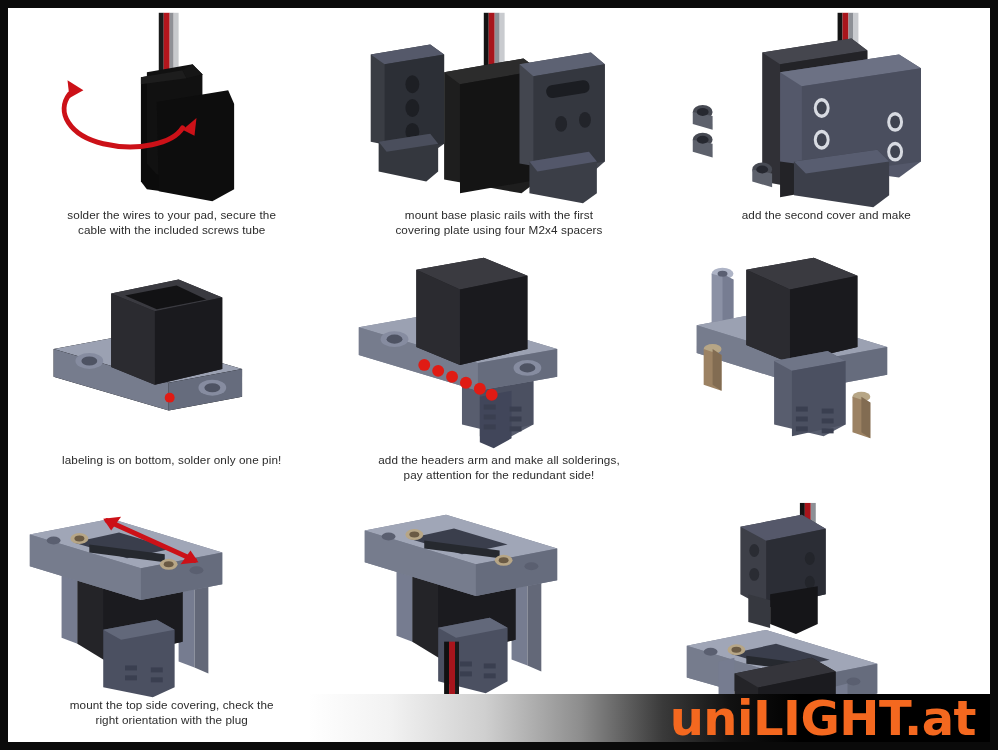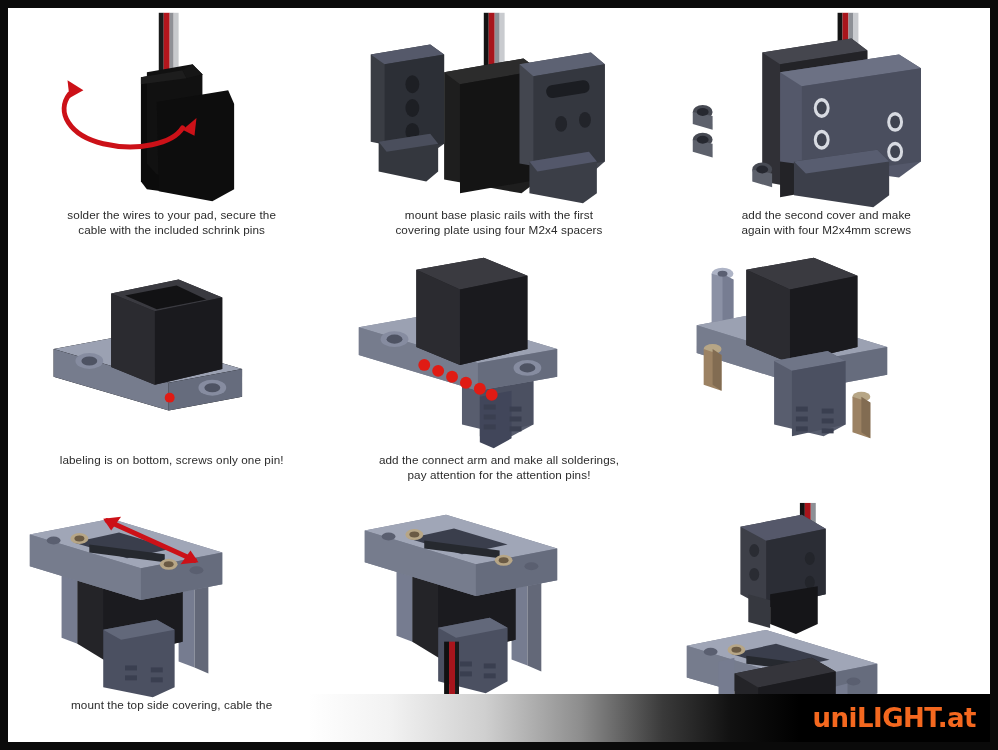--- a/index.html
+++ b/index.html
@@ -53,21 +53,21 @@
     height: 48px;
     background: linear-gradient(to right, #ffffff 0%, #f2f2f2 12%, #cfcfcf 26%, #8d8d8d 40%, #3a3a3a 52%, #111111 62%, #000000 72%, #000000 100%);
     display: flex;
     align-items: center;
     justify-content: flex-end;
     padding-right: 14px;
   }
   #logotext {
     font-family: "DejaVu Sans", sans-serif;
     font-weight: bold;
-    font-size: 26px;
+    font-size: 48px;
     color: #f4681f;
     letter-spacing: -0.5px;
     line-height: 1;
   }
   svg { display: block; width: 100%; height: 100%; }
 </style>
 </head>
 <body>
 
 <div id="frame">
@@ -91,21 +91,21 @@
             </g>
             <g>
               <path d="M62 82 C48 100, 62 124, 96 132 C130 140, 166 132, 176 116" fill="none" stroke="#cc1118" stroke-width="5" stroke-linecap="round"></path>
               <path d="M62 86 L60 68 L76 78 Z" fill="#cc1118"></path>
               <path d="M176 118 L190 106 L188 124 Z" fill="#cc1118"></path>
             </g>
           </svg>
         </div>
         <div class="caption">
           <span class="l">solder the wires to your pad, secure the</span>
-          <span class="l">cable with the included schrink pins</span>
+          <span class="l">cable with the included screws tube</span>
         </div>
       </div>
 
       <div class="cell">
         <div class="art">
           <svg viewBox="0 0 330 196" preserveAspectRatio="xMidYMid meet">
             <g>
               <rect x="150" y="0" width="5" height="136" fill="#131313"></rect>
               <rect x="155" y="0" width="6" height="136" fill="#a8151c"></rect>
               <rect x="161" y="0" width="5" height="136" fill="#8d9096"></rect>
@@ -188,21 +188,20 @@
               <g>
                 <ellipse cx="100" cy="158" rx="10" ry="7" fill="#474a53"></ellipse>
                 <path d="M90 158 L90 170 L110 176 L110 162 Z" fill="#5d616c"></path>
                 <ellipse cx="100" cy="158" rx="6" ry="4" fill="#262830"></ellipse>
               </g>
             </g>
           </svg>
         </div>
         <div class="caption">
           <span class="l">add the second cover and make</span>
-          <span class="l">again with four M2x4mm screws</span>
         </div>
       </div>
 
       <div class="cell">
         <div class="art">
           <svg viewBox="0 0 330 196" preserveAspectRatio="xMidYMid meet">
             <g>
               <path d="M46 92 L120 78 L236 112 L236 140 L162 154 L46 120 Z" fill="#7d８2 93"></path>
               <path d="M46 92 L120 78 L236 112 L162 126 Z" fill="#9ba1b2"></path>
               <path d="M46 92 L162 126 L162 154 L46 120 Z" fill="#767c8d"></path>
@@ -216,21 +215,21 @@
               <path d="M104 36 L172 22 L216 40 L216 112 L148 128 L104 110 Z" fill="#242428"></path>
               <path d="M104 36 L172 22 L216 40 L148 54 Z" fill="#3a3a40"></path>
               <path d="M148 54 L216 40 L216 112 L148 128 Z" fill="#1a1a1e"></path>
               <path d="M118 38 L170 28 L200 42 L150 52 Z" fill="#121214"></path>
               <path d="M104 36 L148 54 L148 128 L104 110 Z" fill="#2b2b30"></path>
             </g>
             <circle cx="163" cy="141" r="5" fill="#e01b14"></circle>
           </svg>
         </div>
         <div class="caption">
-          <span class="l">labeling is on bottom, screws only one pin!</span>
+          <span class="l">labeling is on bottom, solder only one pin!</span>
         </div>
       </div>
 
       <div class="cell">
         <div class="art">
           <svg viewBox="0 0 330 196" preserveAspectRatio="xMidYMid meet">
             <g>
               <path d="M128 104 L182 94 L200 104 L200 168 L178 180 L128 168 Z" fill="#585d6e"></path>
               <path d="M128 104 L182 94 L200 104 L146 114 Z" fill="#6f7587"></path>
               <path d="M146 114 L200 104 L200 168 L146 180 Z" fill="#4b5061"></path>
@@ -264,22 +263,22 @@
               <circle cx="90" cy="108" r="6"></circle>
               <circle cx="104" cy="114" r="6"></circle>
               <circle cx="118" cy="120" r="6"></circle>
               <circle cx="132" cy="126" r="6"></circle>
               <circle cx="146" cy="132" r="6"></circle>
               <circle cx="158" cy="138" r="6"></circle>
             </g>
           </svg>
         </div>
         <div class="caption">
-          <span class="l">add the connect arm and make all solderings,</span>
-          <span class="l">pay attention for the attention pins!</span>
+          <span class="l">add the headers arm and make all solderings,</span>
+          <span class="l">pay attention for the redundant side!</span>
         </div>
       </div>
 
       <div class="cell">
         <div class="art">
           <svg viewBox="0 0 330 196" preserveAspectRatio="xMidYMid meet">
             <g>
               <ellipse cx="60" cy="16" rx="11" ry="6" fill="#aeb4c6"></ellipse>
               <path d="M49 16 L49 72 L71 78 L71 22 Z" fill="#8b91a5"></path>
               <path d="M60 16 L71 22 L71 78 L60 72 Z" fill="#777d92"></path>
@@ -369,21 +368,22 @@
               <ellipse cx="162" cy="62" rx="5" ry="3" fill="#6a5a44"></ellipse>
             </g>
             <g>
               <line x1="100" y1="18" x2="188" y2="58" stroke="#cc1118" stroke-width="5" stroke-linecap="round"></line>
               <path d="M96 16 L114 14 L104 28 Z" fill="#cc1118"></path>
               <path d="M192 60 L174 62 L184 48 Z" fill="#cc1118"></path>
             </g>
           </svg>
         </div>
         <div class="caption">
-          <span class="l">mount the top side  covering, cable the</span>
+          <span class="l">mount the top side  covering, check the</span>
+          <span class="l">right orientation with the plug</span>
         </div>
       </div>
 
       <div class="cell">
         <div class="art">
           <svg viewBox="0 0 330 196" preserveAspectRatio="xMidYMid meet">
             <g>
               <path d="M62 46 L78 42 L78 140 L62 134 Z" fill="#767c90"></path>
               <path d="M78 42 L92 48 L92 146 L78 140 Z" fill="#636878"></path>
               <path d="M178 72 L194 68 L194 164 L178 158 Z" fill="#767c90"></path>

